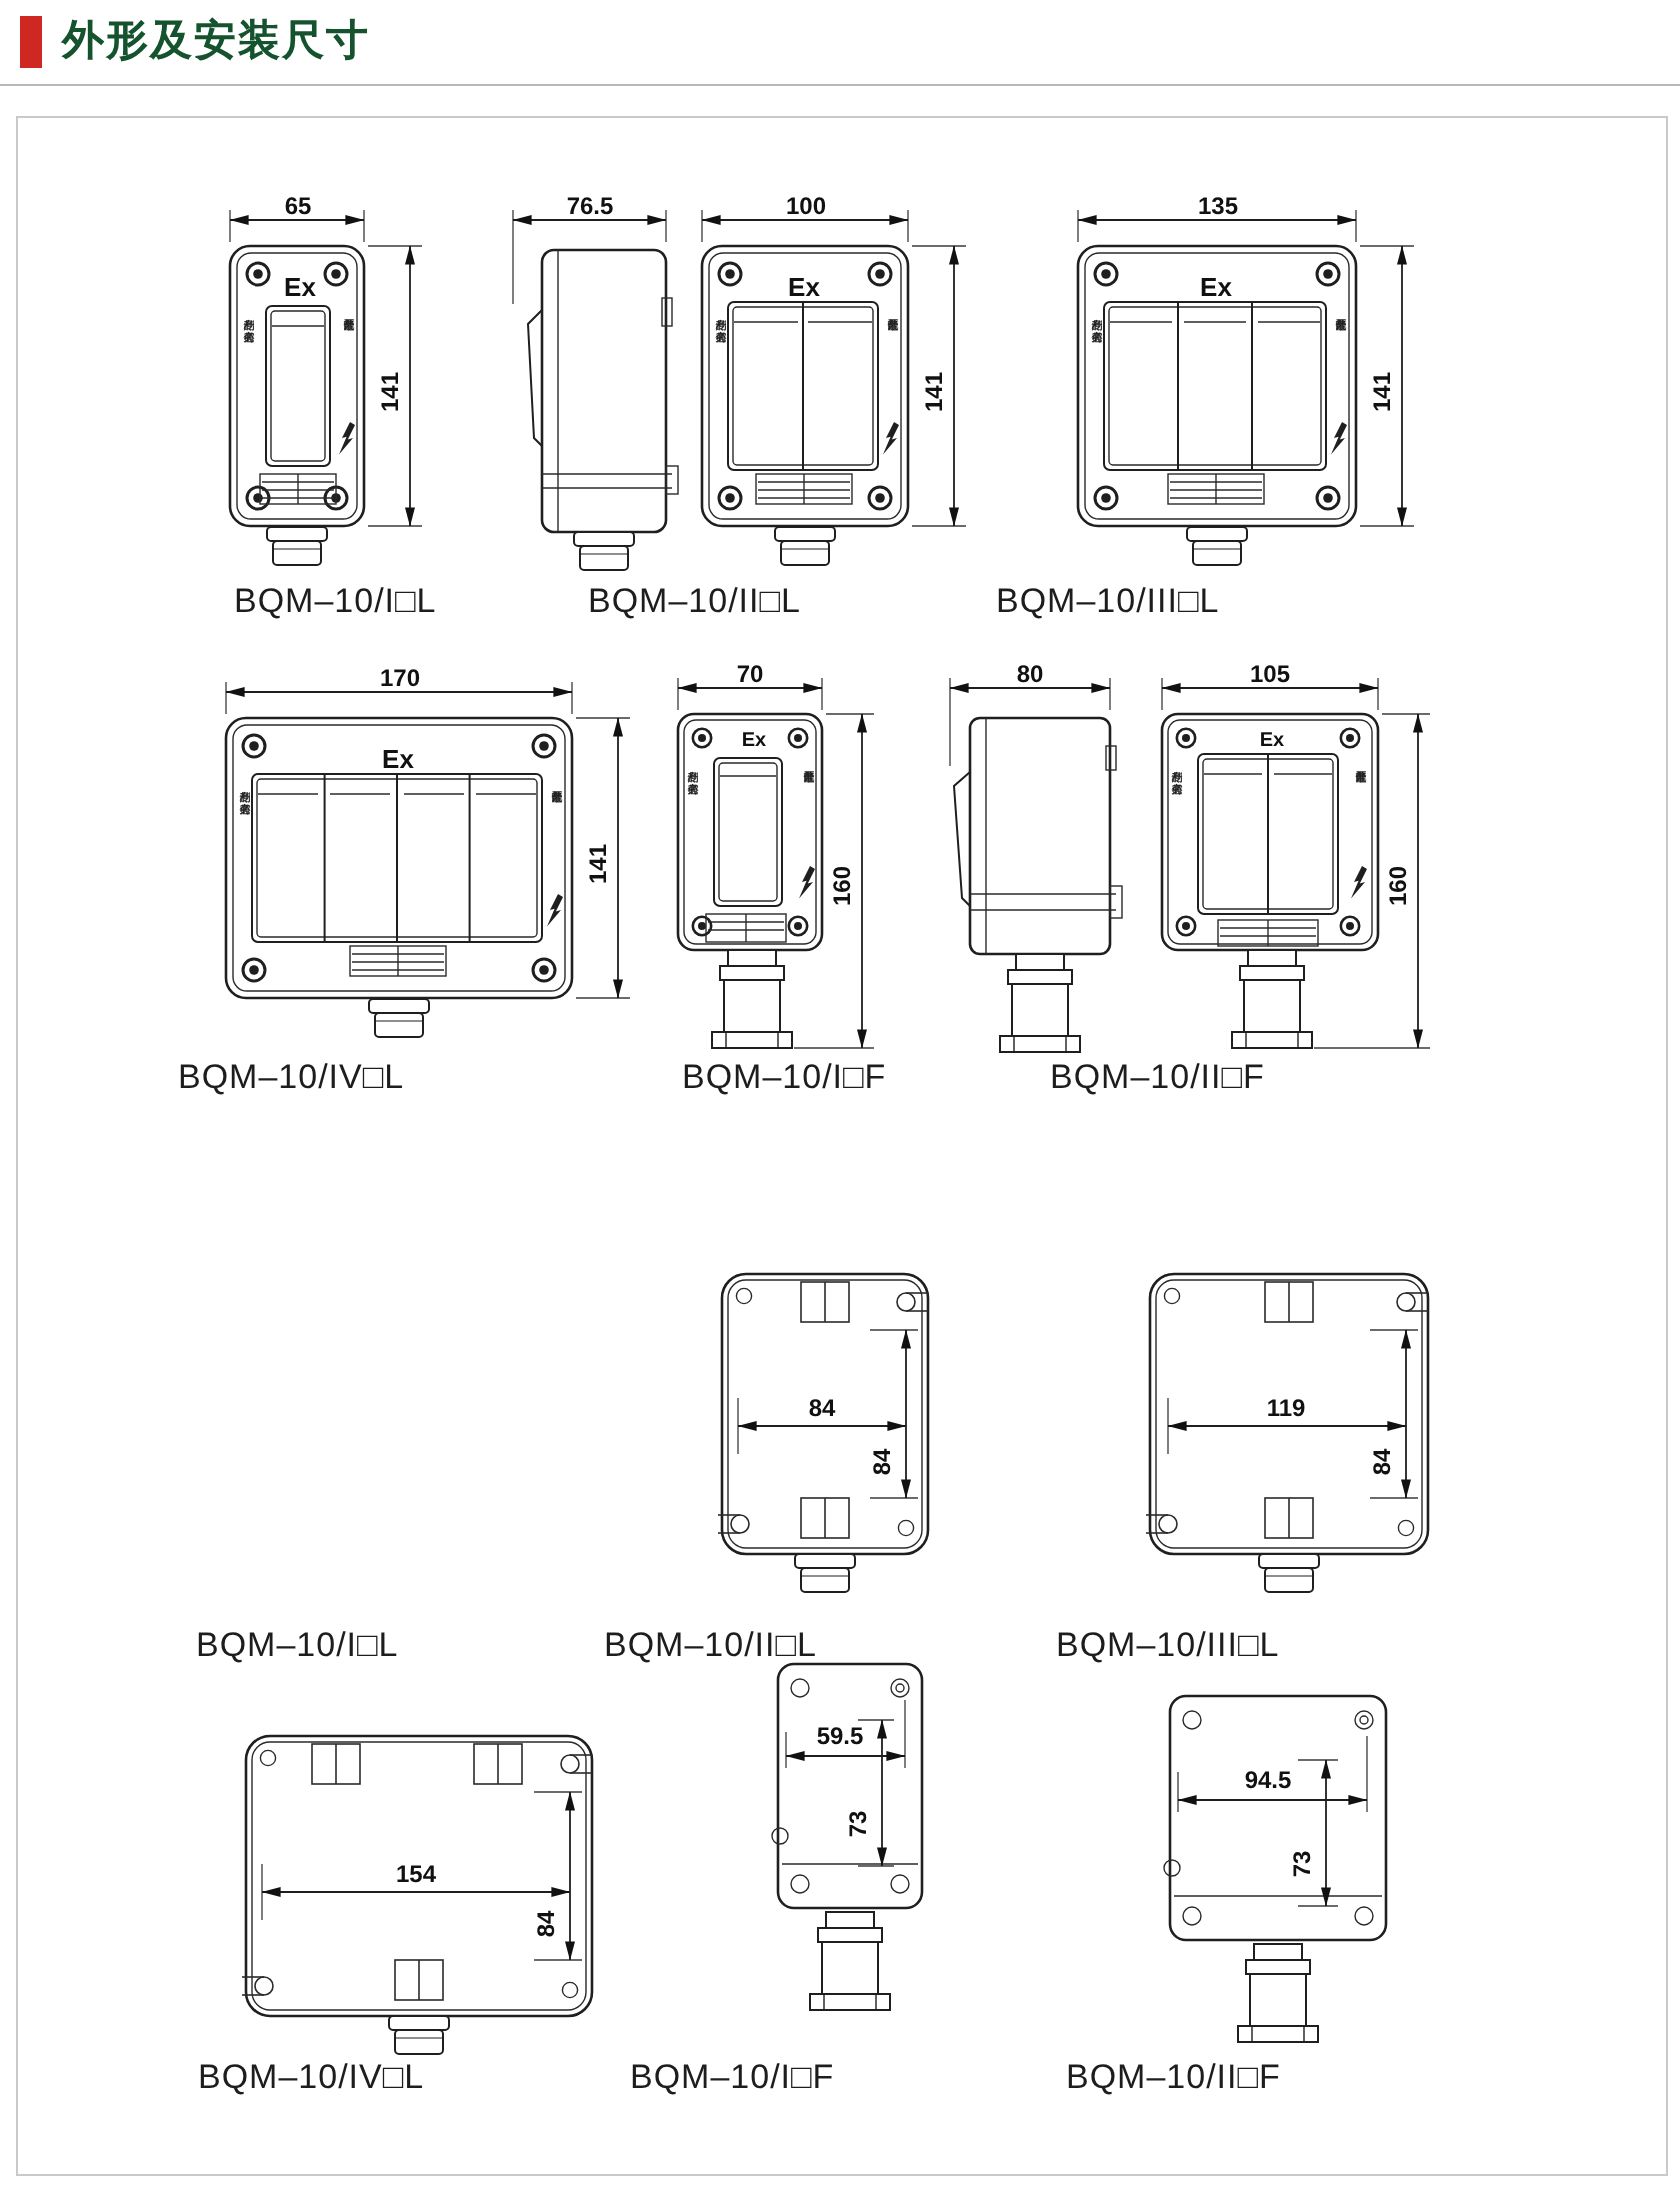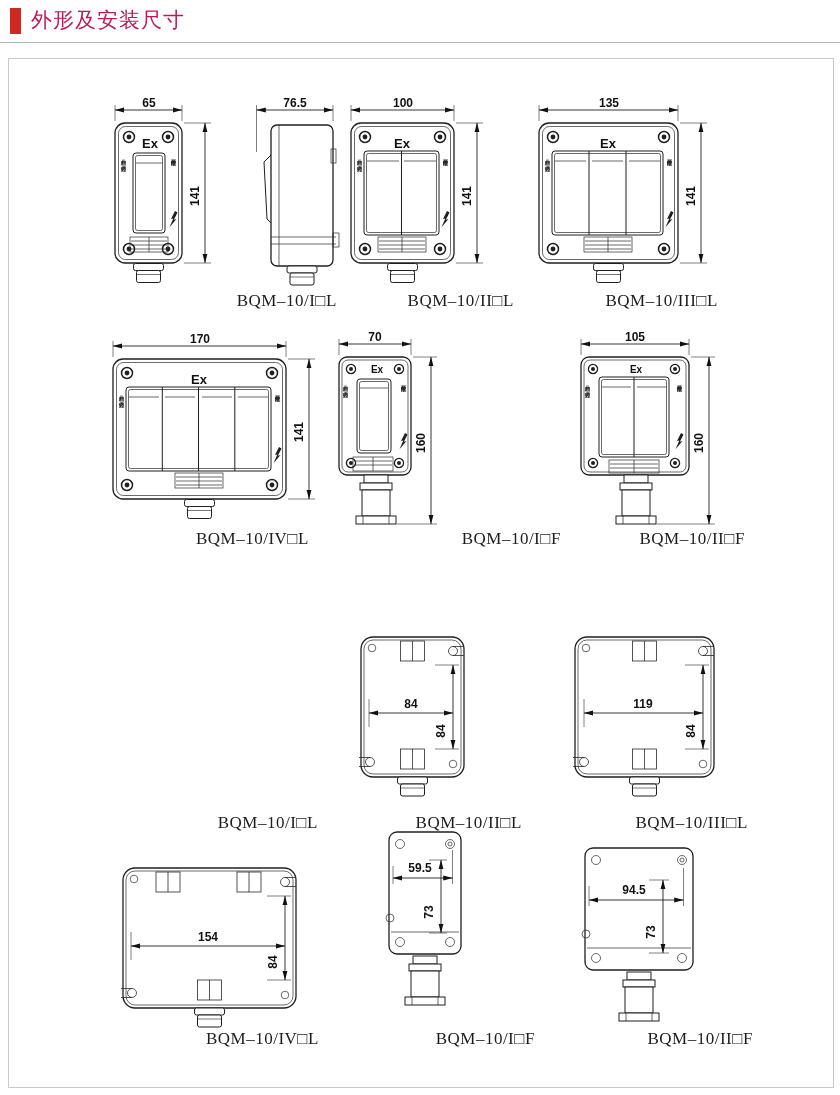--- a/index.html
+++ b/index.html
@@ -1,25 +1,25 @@
 <!DOCTYPE html>
 <html><head>
 <meta charset="utf-8">
 <style>
   html,body{margin:0;padding:0;background:#fff;}
   .page{position:relative;width:840px;height:1095px;background:#fff;overflow:hidden;
         font-family:"Liberation Sans",sans-serif;}
   
   .hdr{position:absolute;left:0;top:0;width:840px;height:42px;border-bottom:1px solid #b7b7b7;}
   .hdr .bar{position:absolute;left:10px;top:8px;width:11px;height:26px;background:#cf2721;}
-  .hdr h1{position:absolute;left:31px;top:6px;margin:0;font-size:21px;font-weight:400;color:#be185d;letter-spacing:1px;text-align:center;}
+  .hdr h1{position:absolute;left:31px;top:6px;margin:0;font-size:21px;font-weight:700;color:#14532d;letter-spacing:1px;text-align:center;}
   
   .panel{position:absolute;left:8px;top:58px;width:824px;height:1028px;border:1px solid #c9c9c9;background:#fff;}
   .fig{position:absolute;}
-  .lbl{position:absolute;width:220px;text-align:right;font-size:17px;color:#1d1d1d;letter-spacing:0.5px;font-family:Liberation Serif, serif;}
+  .lbl{position:absolute;width:220px;text-align:left;font-size:17px;color:#1d1d1d;letter-spacing:0.5px;}
   svg{overflow:visible;display:block;}
   
   .s1{stroke:#1f1f1f;stroke-width:1.3;fill:none;}
   .s2{stroke:#1f1f1f;stroke-width:1;fill:none;}
   .thin{stroke:#2a2a2a;stroke-width:0.7;fill:none;}
   .ext{stroke:#3a3a3a;stroke-width:0.65;fill:none;}
   .dim{stroke:#1f1f1f;stroke-width:0.9;fill:none;marker-start:url(#arr);marker-end:url(#arr);}
   .dimtxt{font:600 12px "Liberation Sans",sans-serif;fill:#111;text-anchor:middle;}
   .ex{font:700 13px "Liberation Sans",sans-serif;fill:#111;text-anchor:middle;}
   .exsm{font:700 10px "Liberation Sans",sans-serif;fill:#111;text-anchor:middle;}
@@ -266,20 +266,36 @@
           <line class="ext" x1="74" y1="24" x2="74" y2="8"></line>
         <line class="dim" x1="2" y1="13" x2="74" y2="13"></line>
         <text class="dimtxt" x="38" y="10">70</text>
         <line class="ext" x1="76" y1="26" x2="100" y2="26"></line>
           <line class="ext" x1="60" y1="193" x2="100" y2="193"></line>
         <line class="dim" x1="94" y1="26" x2="94" y2="193"></line>
         <text class="dimtxt" transform="translate(88,112) rotate(-90)">160</text>
       </svg>
     </div>
 
+    <div class="fig" style="left:442px;top:272px">
+      <svg width="115" height="215" viewBox="0 0 115 215">
+        <rect class="s1" x="34" y="28" width="70" height="118" rx="5"></rect>
+        <line class="thin" x1="42" y1="28" x2="42" y2="146"></line>
+        <path class="s2" d="M34,55 L26,62 L30,118 L34,122"></path>
+        <rect class="thin" x="102" y="42" width="5" height="12"></rect>
+        <line class="thin" x1="34" y1="116" x2="107" y2="116"></line>
+          <line class="thin" x1="34" y1="124" x2="107" y2="124"></line>
+        <rect class="thin" x="104" y="112" width="6" height="16"></rect>
+        <use href="#glF" x="69" y="146"></use>
+        <line class="ext" x1="24" y1="52" x2="24" y2="8"></line>
+          <line class="ext" x1="104" y1="24" x2="104" y2="8"></line>
+        <line class="dim" x1="24" y1="13" x2="104" y2="13"></line>
+        <text class="dimtxt" x="64" y="10">80</text>
+      </svg>
+    </div>
 
     <div class="fig" style="left:570px;top:272px">
       <svg width="148" height="215" viewBox="0 0 148 215">
         <rect class="s1" x="2" y="26" width="108" height="118" rx="8"></rect>
         <rect class="thin" x="5" y="29" width="102" height="112" rx="6"></rect>
         <use href="#scrF" x="14" y="38"></use>
           <use href="#scrF" x="96" y="38"></use>
           <use href="#scrF" x="14" y="132"></use>
           <use href="#scrF" x="96" y="132"></use>
         <text class="exsm" x="57" y="42">Ex</text>

